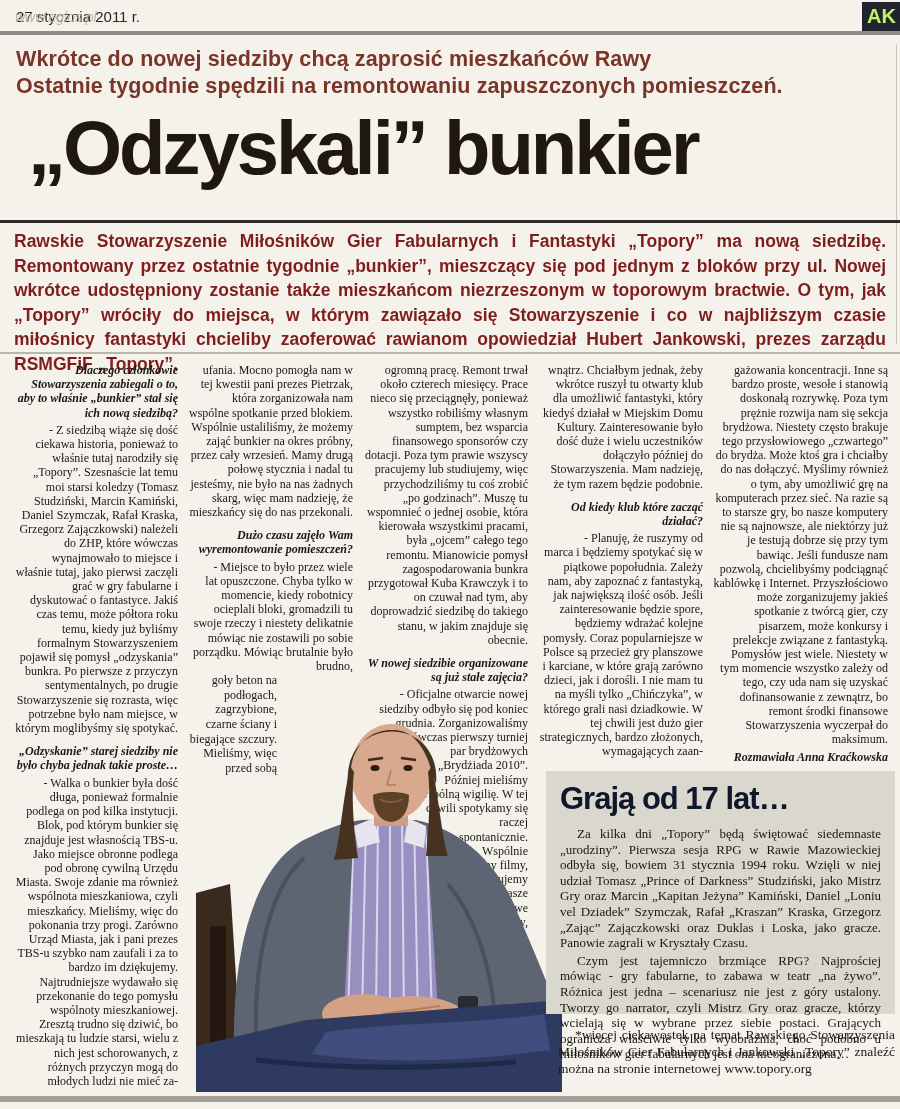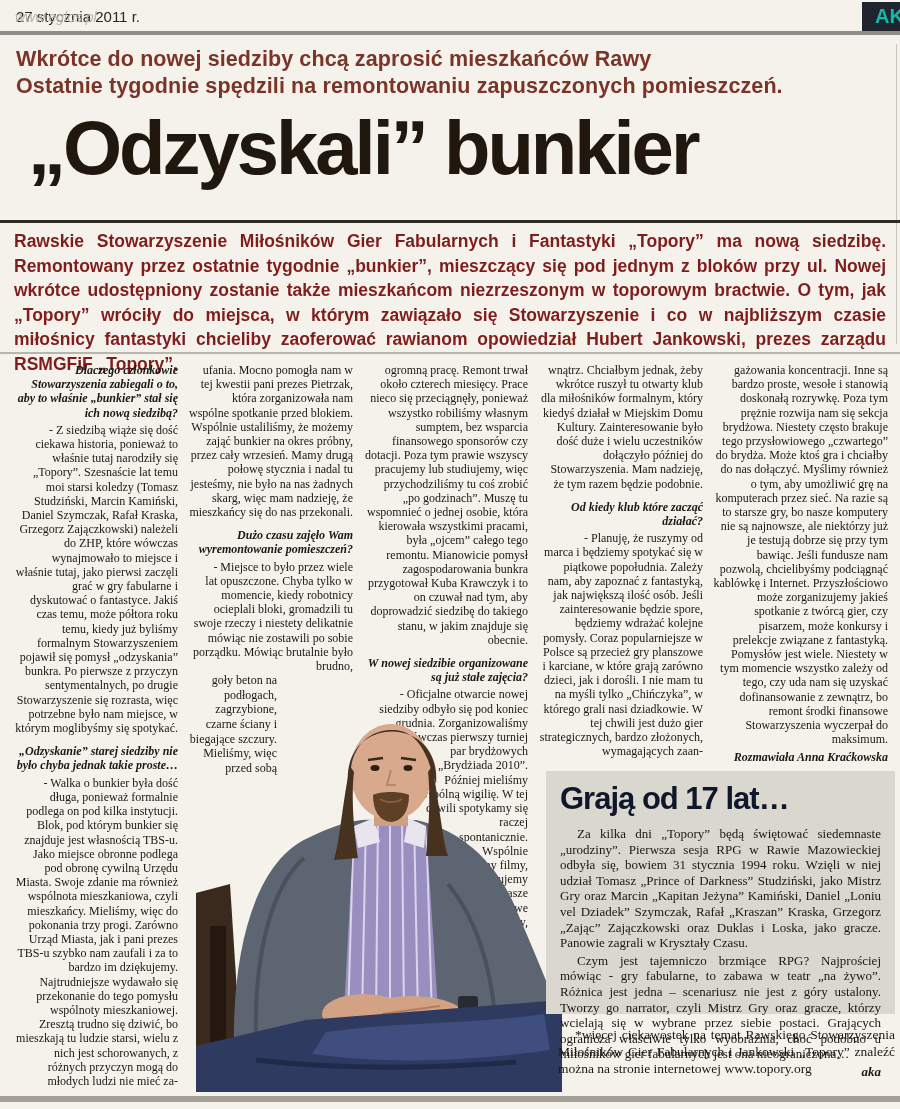--- a/index.html
+++ b/index.html
@@ -7,22 +7,22 @@
   .page{
     position:relative;width:900px;height:1109px;margin:0 auto;
     background:#f5f2ec;overflow:hidden;
     font-family:"Liberation Serif",serif;color:#1b1713;
   }
   
   .hdr-date{position:absolute;left:16px;top:8px;font:15px "Liberation Sans",sans-serif;color:#2a2622;}
   .hdr-site{position:absolute;left:15px;right:0;top:9px;text-align:left;
     font:italic 14px "Liberation Sans",sans-serif;color:#b7b3a9;}
   .hdr-corner{position:absolute;right:0;top:2px;width:38px;height:29px;
-    background:var(--c-corner_bg,#20242e);color:#14b8a6;
-    font:bold 20px/29px "Liberation Sans",sans-serif;text-align:left;padding-left:13px;box-sizing:border-box;}
+    background:var(--c-corner_bg,#20242e);color:#bef264;
+    font:bold 20px/29px "Liberation Sans",sans-serif;text-align:left;padding-left:5px;box-sizing:border-box;}
   .hdr-rule{position:absolute;left:0;right:0;top:31px;height:4px;background:#8f8d89;}
   .edge-line{position:absolute;left:896px;top:44px;width:1px;height:300px;background:#c9c5bc;}
   
   .kicker{position:absolute;left:16px;top:46px;width:850px;
     font:bold 21.5px/27px "Liberation Sans",sans-serif;color:var(--c-kicker,#7a3428);letter-spacing:.1px;}
   
   .headline{position:absolute;left:28px;top:98px;width:884px;
     font:bold 76px/100px "Liberation Sans",sans-serif;letter-spacing:-3px;
     color:var(--c-headline,#20180f);white-space:nowrap;}
   .rule-dark{position:absolute;left:0;right:0;top:220px;height:3px;background:#2e2a26;}
@@ -97,21 +97,21 @@
   <div class="col c3">
     <p class="cont">ogromną pracę. Remont trwał około czterech miesięcy. Prace nieco się przeciągnęły, ponieważ wszystko robiliśmy własnym sumptem, bez wsparcia finansowego sponsorów czy dotacji. Poza tym prawie wszyscy pracujemy lub studiujemy, więc przychodziliśmy tu coś zrobić „po godzinach”. Muszę tu wspomnieć o jednej osobie, która kierowała wszystkimi pracami, była „ojcem” całego tego remontu. Mianowicie pomysł zagospodarowania bunkra przygotował Kuba Krawczyk i to on czuwał nad tym, aby doprowadzić siedzibę do takiego stanu, w jakim znajduje się obecnie.</p>
     <p class="q">W nowej siedzibie organizowane są już stałe zajęcia?</p>
     <div>
       <span class="spacer-l"></span>
       <p class="a">- Oficjalne otwarcie nowej siedziby odbyło się pod koniec grudnia. Zorganizowaliśmy wówczas pierwszy turniej par brydżowych „Brydżiada 2010”. Później mieliśmy wspólną wigilię. W tej chwili spotykamy się raczej spontanicznie. Wspólnie oglądamy filmy, dyskutujemy na nasze branżowe tematy, oczywiście prowadzimy sesje RPG. Moim zdaniem bunkier jeszcze nie jest gotowy, aby otworzyć go dla ludzi z ze-</p>
     </div>
   </div>
 
   <div class="col c4">
-    <p class="cont">wnątrz. Chciałbym jednak, żeby wkrótce ruszył tu otwarty klub dla miłośników formalnym, który kiedyś działał w Miejskim Domu Kultury. Zainteresowanie było dość duże i wielu uczestników dołączyło później do Stowarzyszenia. Mam nadzieję, że tym razem będzie podobnie.</p>
+    <p class="cont">wnątrz. Chciałbym jednak, żeby wkrótce ruszył tu otwarty klub dla umożliwić fantastyki, który kiedyś działał w Miejskim Domu Kultury. Zainteresowanie było dość duże i wielu uczestników dołączyło później do Stowarzyszenia. Mam nadzieję, że tym razem będzie podobnie.</p>
     <p class="q">Od kiedy klub które zacząć działać?</p>
     <p class="a">- Planuję, że ruszymy od marca i będziemy spotykać się w piątkowe popołudnia. Zależy nam, aby zapoznać z fantastyką, jak największą ilość osób. Jeśli zainteresowanie będzie spore, będziemy wdrażać kolejne pomysły. Coraz popularniejsze w Polsce są przecież gry planszowe i karciane, w które grają zarówno dzieci, jak i dorośli. I nie mam tu na myśli tylko „Chińczyka”, w którego grali nasi dziadkowie. W tej chwili jest dużo gier strategicznych, bardzo złożonych, wymagających zaan-</p>
   </div>
 
   <div class="col c5">
     <p class="cont">gażowania koncentracji. Inne są bardzo proste, wesołe i stanowią doskonałą rozrywkę. Poza tym prężnie rozwija nam się sekcja brydżowa. Niestety często brakuje tego przysłowiowego „czwartego” do brydża. Może ktoś gra i chciałby do nas dołączyć. Myślimy również o tym, aby umożliwić grę na komputerach przez sieć. Na razie są to starsze gry, bo nasze komputery nie są najnowsze, ale niektórzy już je testują dobrze się przy tym bawiąc. Jeśli fundusze nam pozwolą, chcielibyśmy podciągnąć kablówkę i Internet. Przyszłościowo może zorganizujemy jakieś spotkanie z twórcą gier, czy pisarzem, może konkursy i prelekcje związane z fantastyką. Pomysłów jest wiele. Niestety w tym momencie wszystko zależy od tego, czy uda nam się uzyskać dofinansowanie z zewnątrz, bo remont środki finansowe Stowarzyszenia wyczerpał do maksimum.</p>
     <p class="byline">Rozmawiała Anna Kraćkowska</p>
   </div>
 
   <div class="photo">
@@ -163,19 +163,18 @@
       <path d="M110,332 L366,312 L366,404 L0,404 L0,358 Z" fill="#2e3a60"></path>
       <path d="M130,344 C200,334 280,336 348,326 L354,362 C272,374 186,376 116,366 Z" fill="#46548a" opacity="0.75"></path>
       <path d="M60,372 C130,380 220,382 320,374" stroke="#1f2a4a" stroke-width="5" fill="none"></path>
     </svg>
   </div>
 
   <aside class="fbox">
     <h2>Grają od 17 lat…</h2>
     <p>Za kilka dni „Topory” będą świętować siedemnaste „urodziny”. Pierwsza sesja RPG w Rawie Mazowieckiej odbyła się, bowiem 31 stycznia 1994 roku. Wzięli w niej udział Tomasz „Prince of Darkness” Studziński, jako Mistrz Gry oraz Marcin „Kapitan Jeżyna” Kamiński, Daniel „Loniu vel Dziadek” Szymczak, Rafał „Kraszan” Kraska, Grzegorz „Zając” Zajączkowski oraz Duklas i Loska, jako gracze. Panowie zagrali w Kryształy Czasu.</p>
     <p>Czym jest tajemniczo brzmiące RPG? Najprościej mówiąc - gry fabularne, to zabawa w teatr „na żywo”. Różnica jest jedna – scenariusz nie jest z góry ustalony. Tworzy go narrator, czyli Mistrz Gry oraz gracze, którzy wcielają się w wybrane przez siebie postaci. Grających ogranicza właściwie tylko wyobraźnia, choć podobno u miłośników gier fabularnych jest ona nieograniczona…</p>
-    <p class="sig">aka</p>
   </aside>
 
   <p class="footnote">*więcej ciekawostek na temat Rawskiego Stowarzyszenia Miłośników Gier Fabularnych i Jankowski „Topory” znaleźć można na stronie internetowej www.topory.org</p>
 
   <div class="bottom-rule"></div>
 </div>
 
 </body></html>

